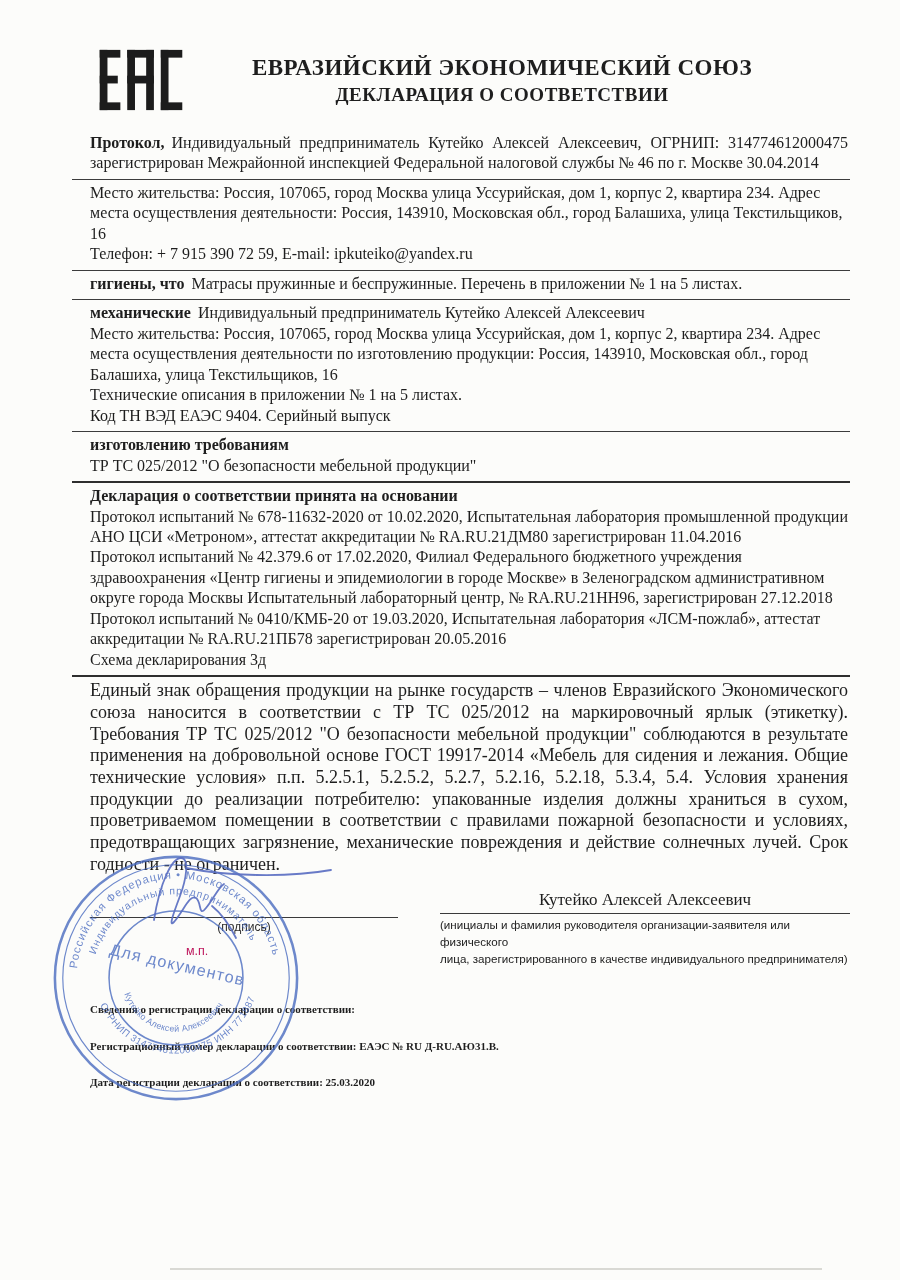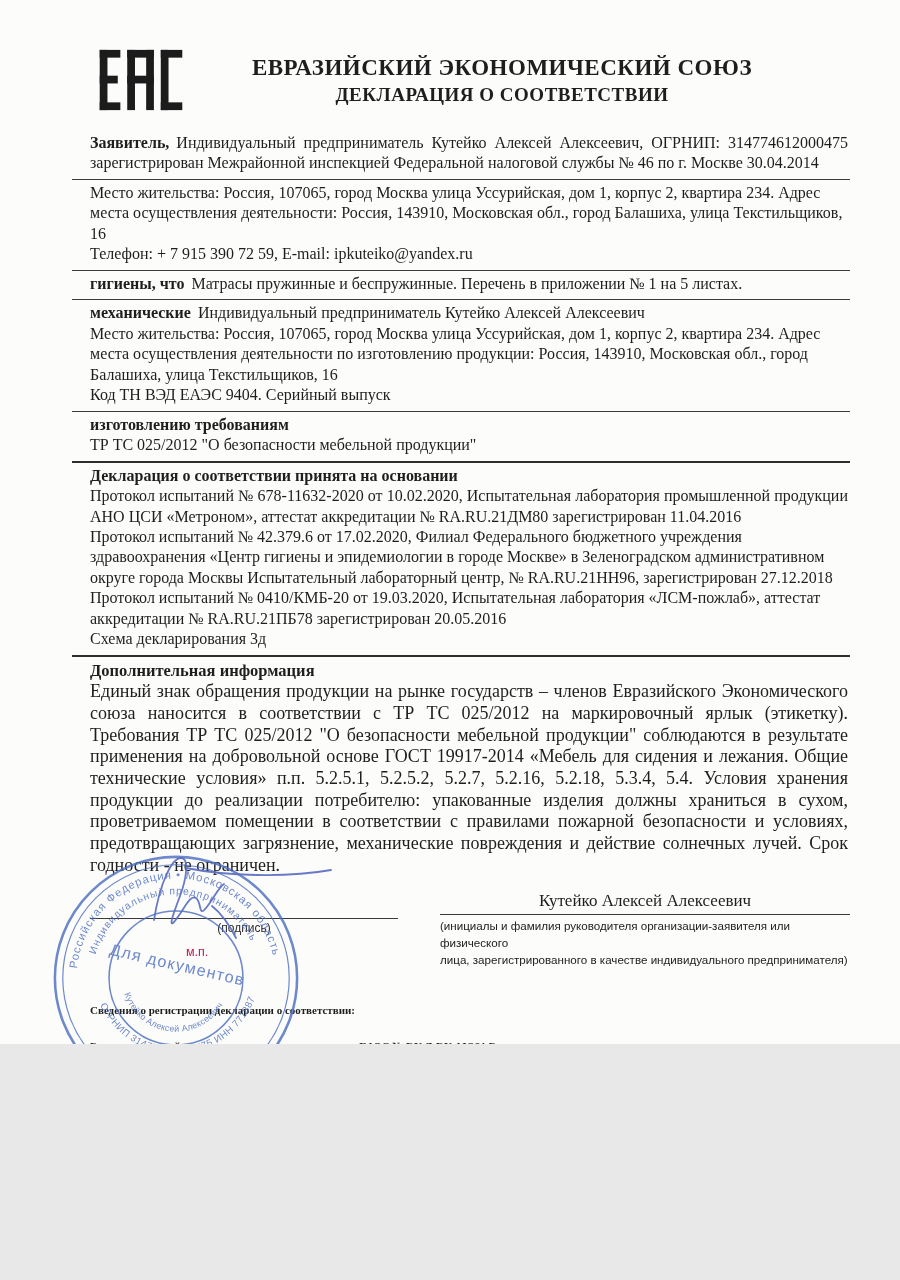--- a/index.html
+++ b/index.html
@@ -1,18 +1,18 @@
 <!DOCTYPE html>
 <html lang="ru"><head>
 <meta charset="utf-8">
 <style>
   html,body{margin:0;padding:0;}
   body{background:#e8e8e8;}
   .page{
-    position:relative;width:900px;height:1044px;margin:0 auto;
+    position:relative;width:900px;height:1280px;margin:0 auto;
     background:#fcfcfa;overflow:hidden;
     font-family:"Liberation Serif","DejaVu Serif",serif;
     color:#1e1e1e;
   }
   .doc{position:absolute;left:72px;top:38px;width:778px;}
   
   .hdr{display:flex;align-items:center;margin:6px 0 14px 0;}
   .eac-logo{flex:0 0 auto;margin-left:26px;width:86px;height:72px;}
   .titles{flex:1;text-align:center;padding-right:30px;}
   .t1{font-size:23px;font-weight:bold;letter-spacing:.5px;line-height:1.25;}
@@ -70,53 +70,53 @@
           <rect x="73" y="63" width="25" height="9"></rect>
         </g>
       </svg>
       <div class="titles">
         <div class="t1">ЕВРАЗИЙСКИЙ ЭКОНОМИЧЕСКИЙ СОЮЗ</div>
         <div class="t2">ДЕКЛАРАЦИЯ О СООТВЕТСТВИИ</div>
       </div>
     </div>
 
     <div class="sec first">
-      <p class="j"><b class="lbl">Заявитель,</b><span>Индивидуальный предприниматель Кутейко Алексей Алексеевич,   ОГРНИП: 314774612000475 зарегистрирован Межрайонной инспекцией Федеральной налоговой службы № 46 по г. Москве 30.04.2014</span></p>
+      <p class="j"><b class="lbl">Протокол,</b><span>Индивидуальный предприниматель Кутейко Алексей Алексеевич,   ОГРНИП: 314774612000475 зарегистрирован Межрайонной инспекцией Федеральной налоговой службы № 46 по г. Москве 30.04.2014</span></p>
     </div>
 
     <div class="sec">
       <p>Место жительства: Россия, 107065, город Москва улица Уссурийская, дом 1, корпус 2, квартира 234. Адрес места осуществления деятельности: Россия, 143910, Московская обл., город  Балашиха, улица Текстильщиков, 16</p>
       <p>Телефон: + 7 915 390 72 59, E-mail: ipkuteiko@yandex.ru</p>
     </div>
 
     <div class="sec">
       <p><b class="lbl">гигиены, что</b><span>Матрасы пружинные и беспружинные. Перечень в приложении № 1 на 5 листах.</span></p>
     </div>
 
     <div class="sec">
       <p><b class="lbl">механические</b><span>Индивидуальный предприниматель Кутейко Алексей Алексеевич</span></p>
       <p>Место жительства: Россия, 107065, город Москва улица Уссурийская, дом 1, корпус 2, квартира 234. Адрес места осуществления деятельности по изготовлению продукции: Россия, 143910, Московская обл., город  Балашиха, улица Текстильщиков, 16</p>
+      <p>Технические описания в приложении № 1 на 5 листах.</p>
       <p>Код ТН ВЭД ЕАЭС 9404.  Серийный выпуск</p>
     </div>
 
     <div class="sec">
       <p class="hd">изготовлению требованиям</p>
       <p>ТР ТС 025/2012 "О безопасности мебельной продукции"</p>
     </div>
 
     <div class="sec thick">
       <p class="hd">Декларация о соответствии принята на основании</p>
       <p class="j">Протокол испытаний № 678-11632-2020 от 10.02.2020, Испытательная лаборатория промышленной продукции АНО ЦСИ «Метроном», аттестат аккредитации № RA.RU.21ДМ80 зарегистрирован 11.04.2016</p>
       <p>Протокол испытаний № 42.379.6 от 17.02.2020, Филиал Федерального бюджетного учреждения здравоохранения «Центр гигиены и эпидемиологии в городе Москве» в Зеленоградском административном округе города Москвы Испытательный лабораторный центр, № RA.RU.21НН96, зарегистрирован 27.12.2018</p>
       <p>Протокол испытаний № 0410/КМБ-20 от 19.03.2020, Испытательная лаборатория «ЛСМ-пожлаб», аттестат аккредитации № RA.RU.21ПБ78 зарегистрирован 20.05.2016</p>
       <p>Схема декларирования 3д</p>
     </div>
 
     <div class="sec thick small">
-      <p class="hd">Дополнительная информация</p>
       <p>Единый знак обращения продукции на рынке государств – членов Евразийского Экономического союза наносится в соответствии с  ТР ТС 025/2012 на маркировочный ярлык (этикетку). Требования ТР ТС 025/2012 "О безопасности мебельной продукции" соблюдаются в результате применения на добровольной основе ГОСТ 19917-2014 «Мебель для сидения и лежания. Общие технические условия» п.п. 5.2.5.1, 5.2.5.2, 5.2.7, 5.2.16, 5.2.18, 5.3.4, 5.4. Условия хранения продукции до реализации потребителю: упакованные изделия должны храниться в сухом, проветриваемом помещении в соответствии с правилами пожарной безопасности и условиях, предотвращающих загрязнение, механические повреждения и действие солнечных лучей.  Срок годности - не ограничен.</p>
     </div>
 
 
     <div class="sigrow">
       <div class="sig-left">
         <div class="sigline"></div>
         <div class="under">(подпись)</div>
         <div class="mp">м.п.</div>
       </div>

